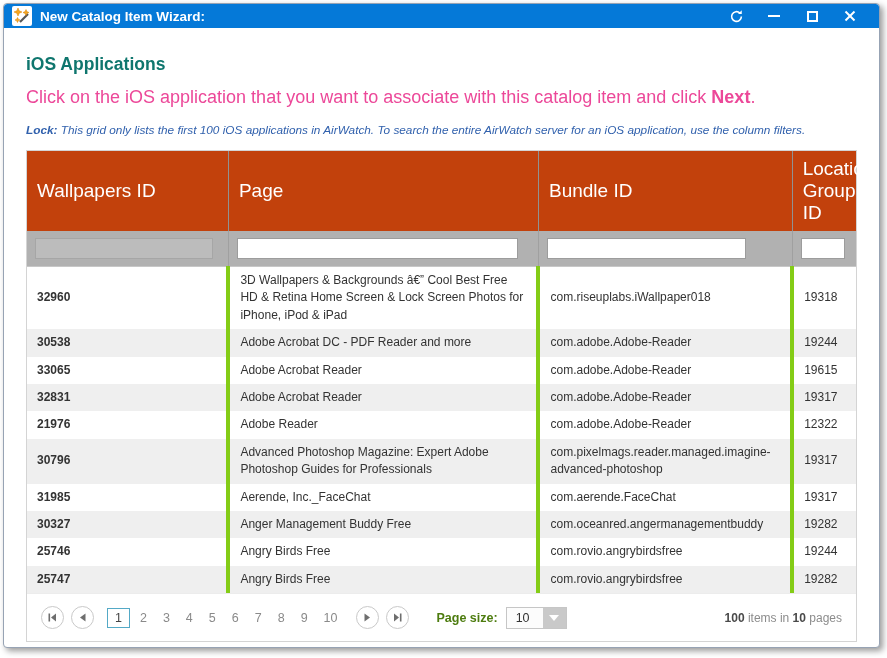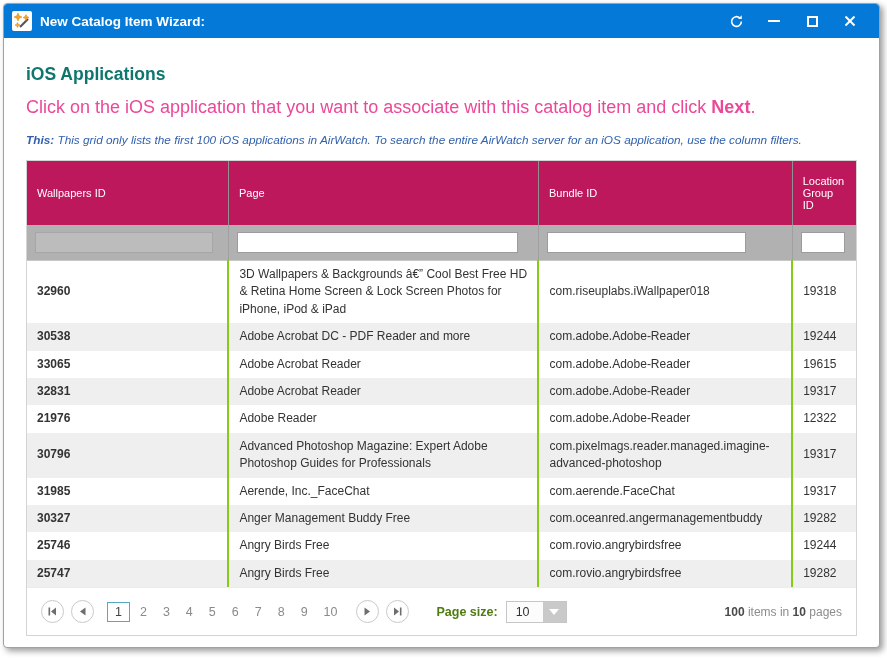--- a/index.html
+++ b/index.html
@@ -11,21 +11,21 @@
     height: 645px;
     background: #fff;
     border: 1px solid #97a3b4;
     border-radius: 4px;
     box-shadow: 3px 3px 6px rgba(0,0,0,0.4);
     overflow: hidden;
   }
 
   
   .titlebar {
-    height: 34px;
+    height: 24px;
     background: #0579d8;
     display: flex;
     align-items: center;
     padding: 0 12px 0 8px;
     border-radius: 3px 3px 0 0;
   }
   .app-icon {
     width: 20px; height: 20px;
     background: #fff;
     border-radius: 2px;
@@ -66,26 +66,26 @@
 
   
   .grid-box { margin: 0 22px; border: 1px solid #d4d4d4; }
   table { width: 100%; border-collapse: collapse; table-layout: fixed; }
   col.c-appid { width: 24.3%; }
   col.c-name  { width: 37.4%; }
   col.c-bundle{ width: 30.6%; }
   col.c-loc   { width: 7.7%; }
 
   thead th {
-    background: #be185d;
+    background: #c2410c;
     color: #fff;
     font-weight: normal;
-    font-size: 11px;
+    font-size: 19px;
     text-align: left;
-    padding: 14px 10px;
+    padding: 7px 10px;
     border-left: 1px solid #919191;
     vertical-align: middle;
   }
   thead th:first-child { border-left: none; }
 
   tr.filter-row td {
     background: #b1b1b1;
     padding: 7px 8px;
     border-left: 1px solid #a0a0a0;
     border-bottom: 1px solid #c7c7c7;
@@ -101,21 +101,21 @@
     padding: 0 4px;
     outline: none;
   }
   .filter-input.gray { background: #bcbcbc; border-color: #a6a6a6; }
   .filter-input.small { width: 44px; }
 
   tbody td {
     font-size: 12px;
     color: #333;
     padding: 5px 10px;
-    border-left: 2px solid #84cc16;
+    border-left: 4px solid #84cc16;
     vertical-align: middle;
     line-height: 1.45;
     word-wrap: break-word;
   }
   tbody td:first-child { border-left: none; font-weight: bold; }
   tbody tr { background: #fff; }
   tbody tr.alt { background: #efefef; }
   tbody tr { cursor: pointer; }
 
   
@@ -196,21 +196,21 @@
     </div>
   </div>
 
   <div class="page-title">iOS Applications</div>
 
   <div class="instruction">
     <span>Click on the iOS application that you want to associate with this catalog item and click </span><b>Next</b><span>.</span>
   </div>
 
   <div class="note">
-    <span class="note-label">This:</span><span> This grid only lists the first 100 iOS applications in AirWatch. To search the entire AirWatch server for an iOS application, use the column filters.</span>
+    <span class="note-label">Lock:</span><span> This grid only lists the first 100 iOS applications in AirWatch. To search the entire AirWatch server for an iOS application, use the column filters.</span>
   </div>
 
   <div class="grid-box">
     <table>
       <colgroup>
         <col class="c-appid">
           <col class="c-name">
           <col class="c-bundle">
           <col class="c-loc">
       </colgroup>

